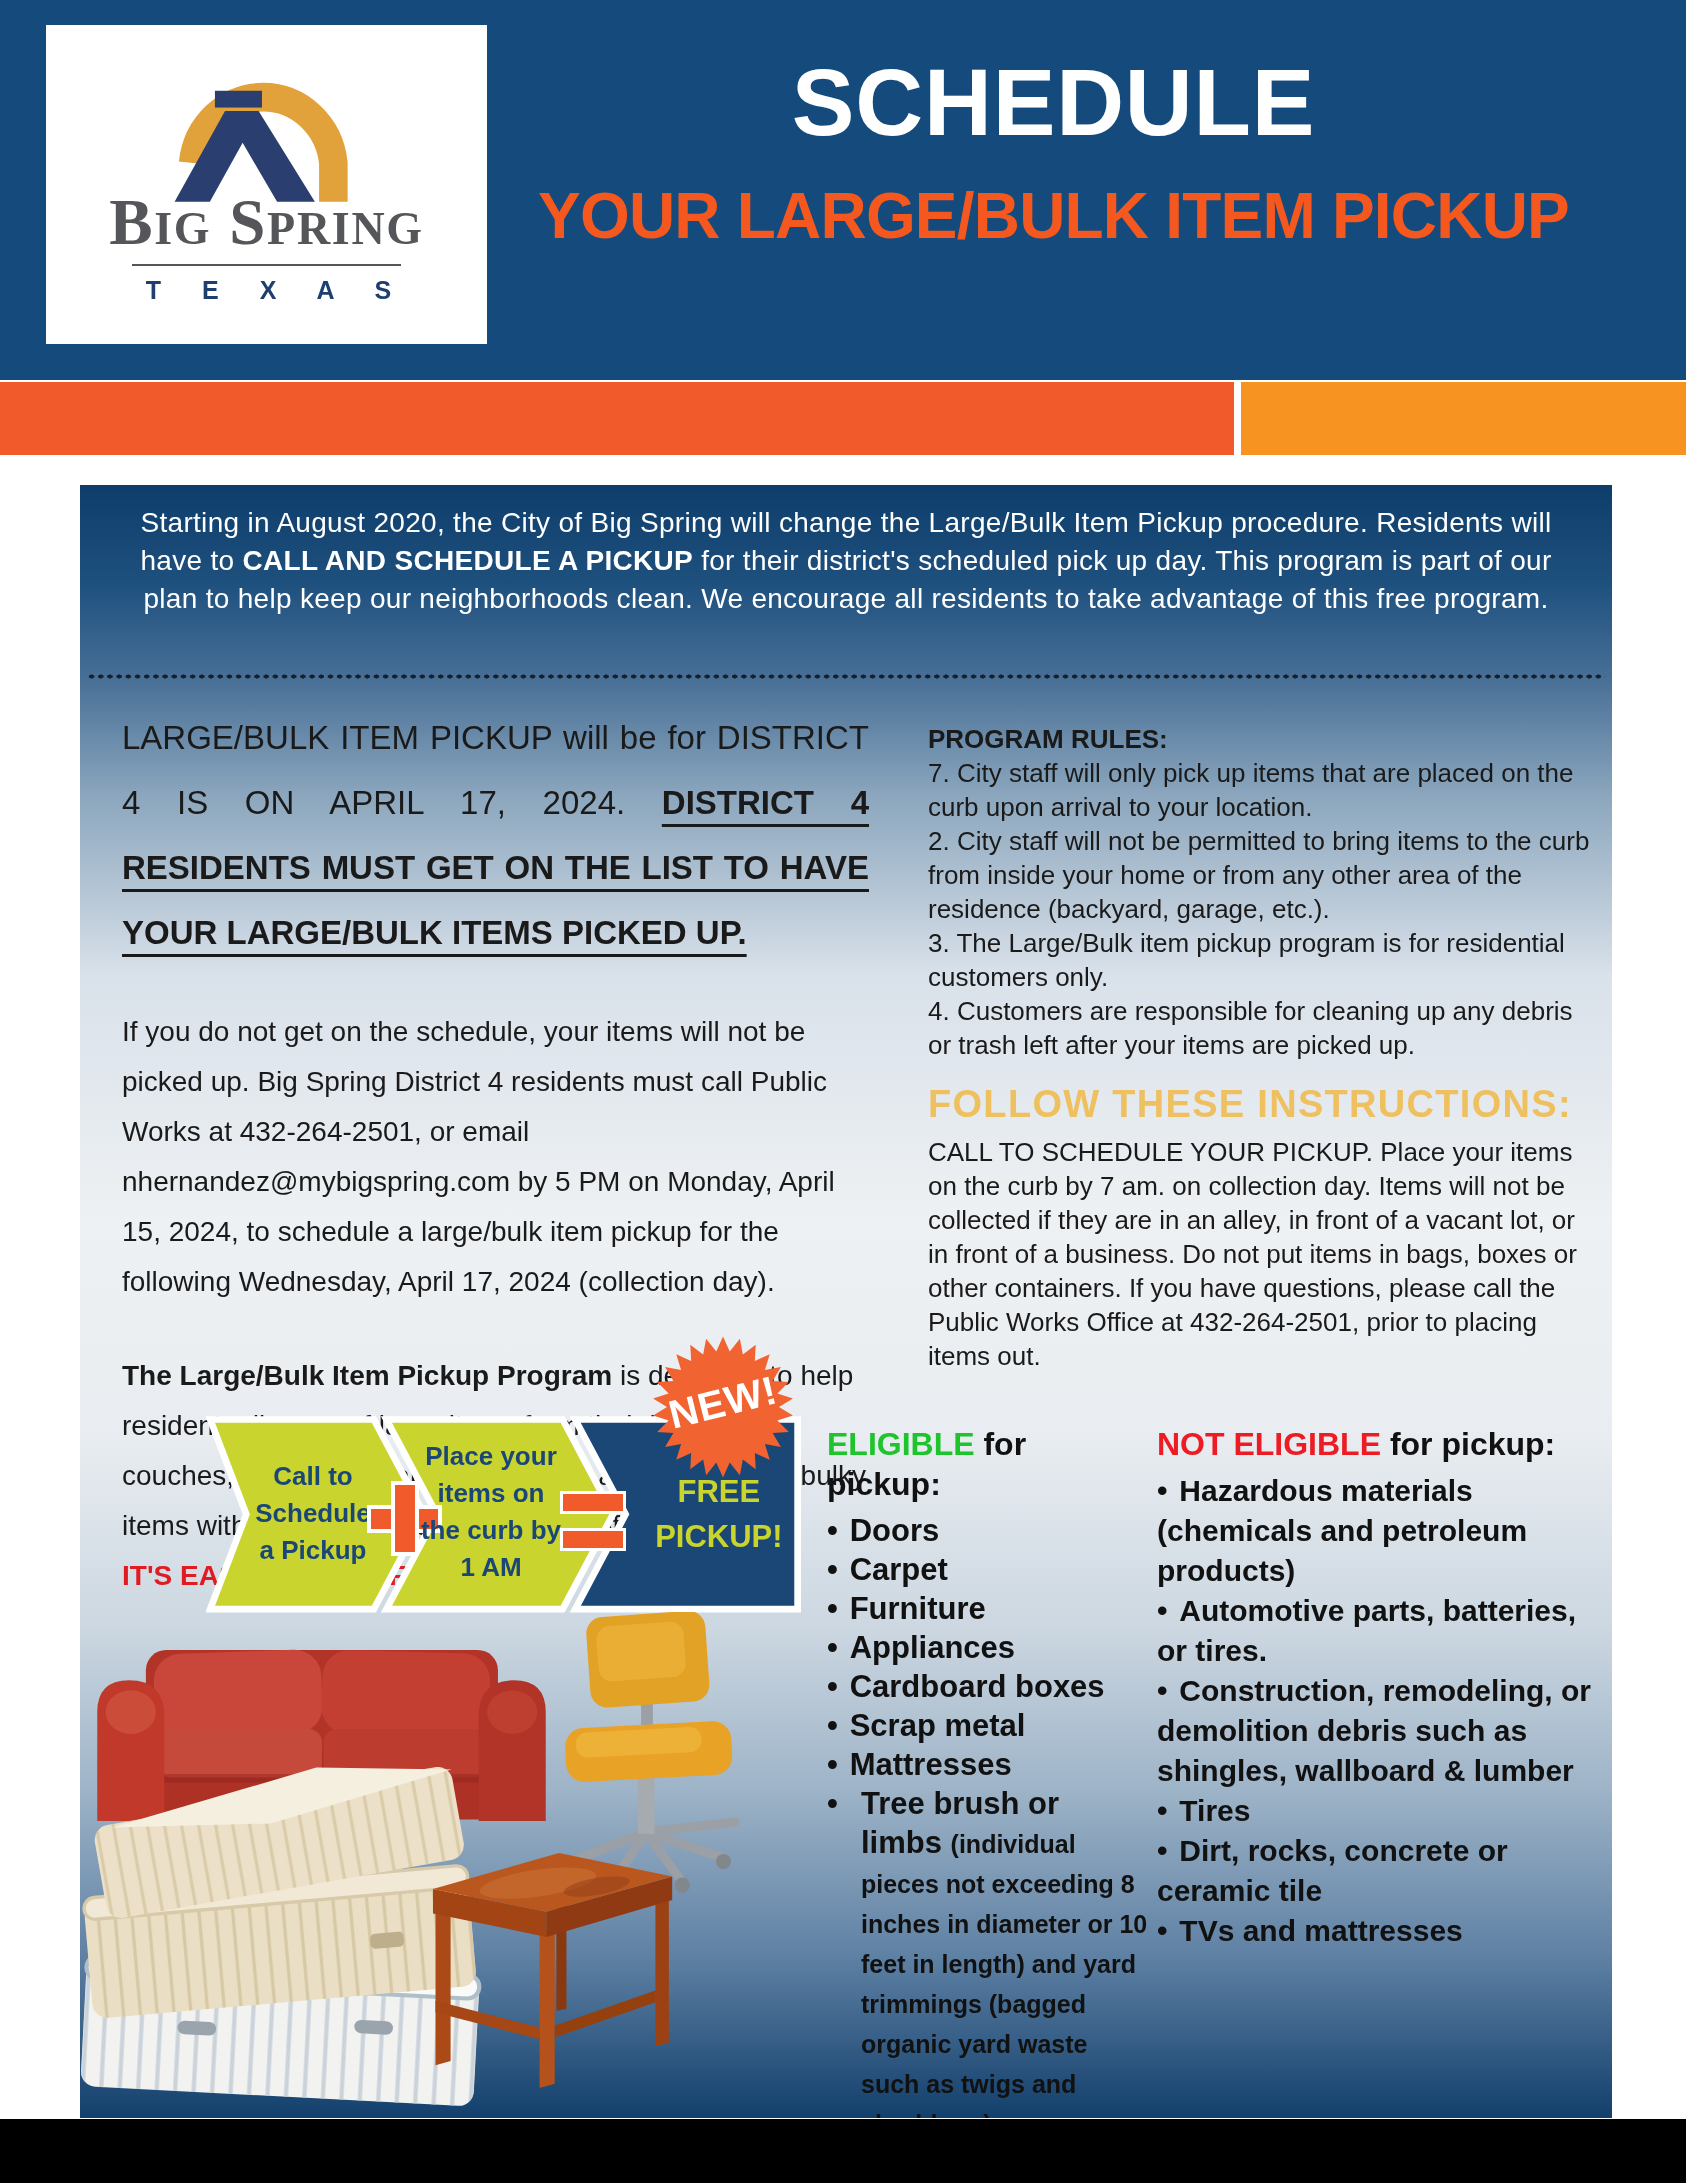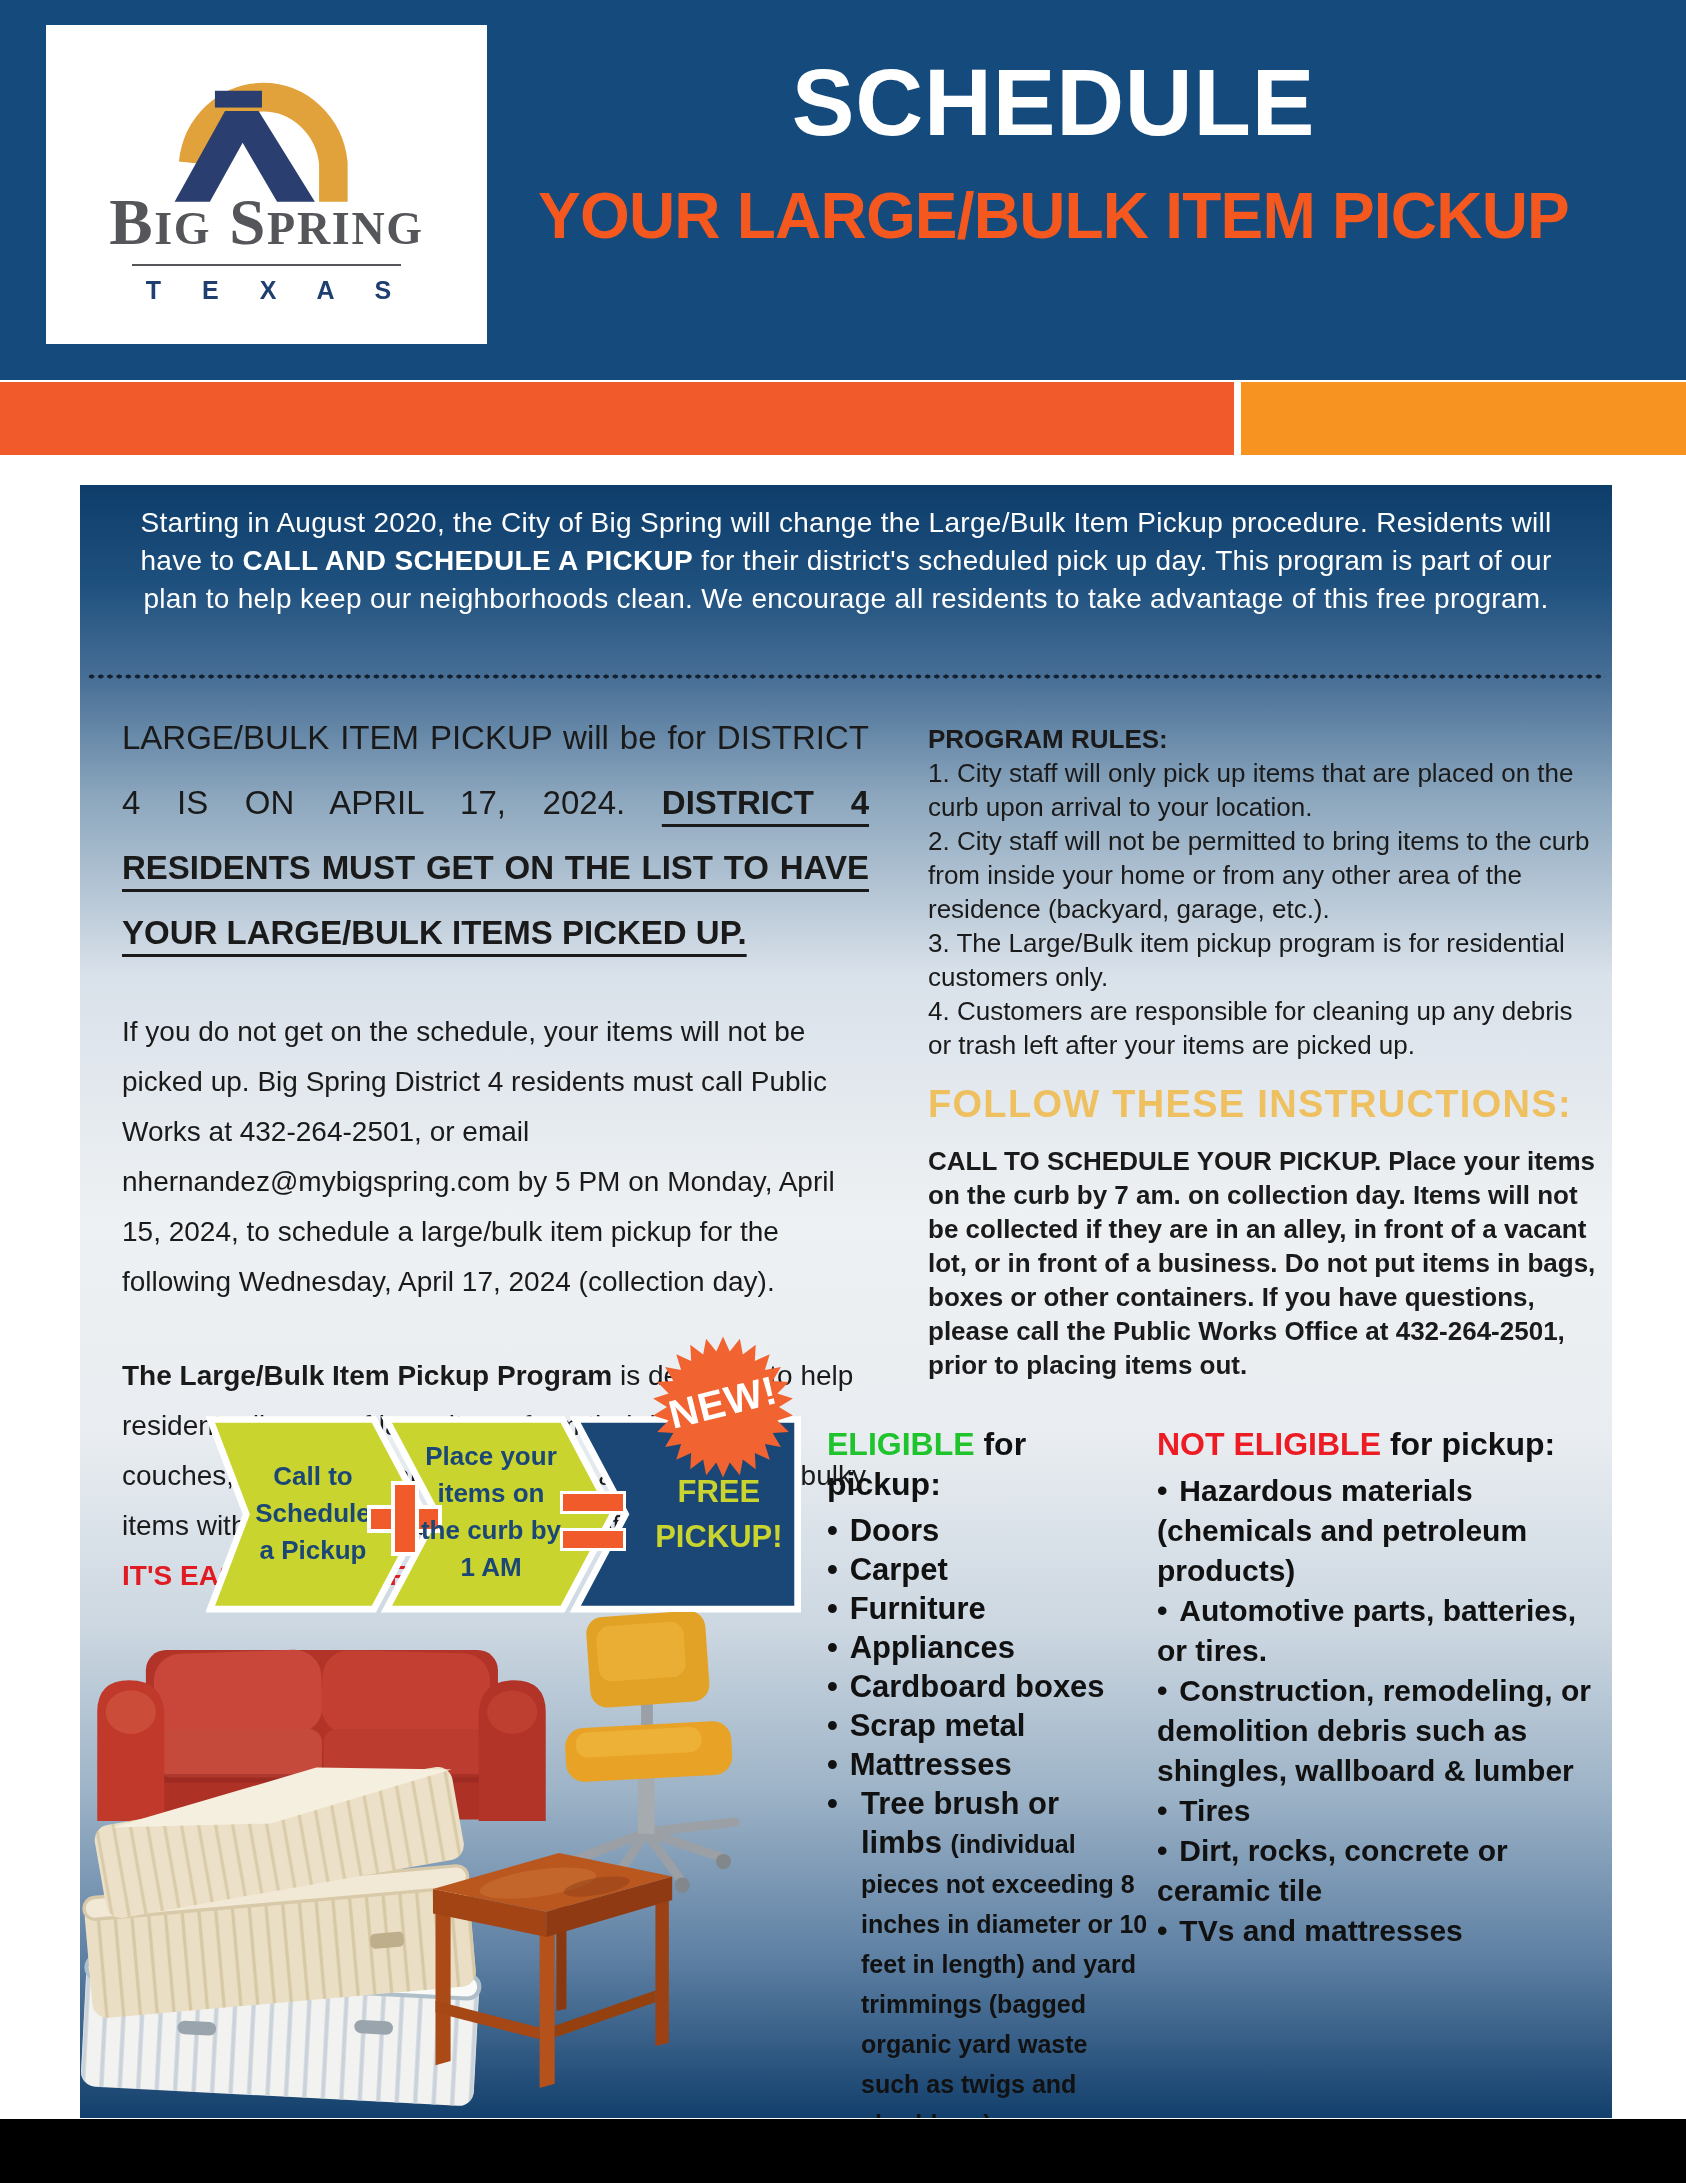--- a/index.html
+++ b/index.html
@@ -38,21 +38,21 @@
   .announce { font-size:33px; line-height:65px; text-align:justify; }
   .announce .ul { font-weight:bold; text-decoration:underline; text-decoration-thickness:2.5px; text-underline-offset:10px; }
   .schedule-para { margin-top:42px; font-size:28px; line-height:50px; }
   .program-para { margin-top:44px; font-size:28px; line-height:50px; }
   .red-line { color:#e01b22; font-weight:bold; font-size:28px; line-height:50px; }
   
   .right-col { position:absolute; left:848px; top:237px; width:672px; color:#1a1a1a; }
   .rules-title { font-weight:bold; font-size:26px; line-height:34px; }
   .rules-list { margin:0; padding:0; list-style:none; font-size:26px; line-height:34px; }
   .instr-title { margin-top:20px; font-size:38px; font-weight:800; color:#eec05f; letter-spacing:1.3px; line-height:45px; }
-  .instr-body { margin-top:17px; font-size:26px; line-height:34px;font-weight:bold; }
+  .instr-body { margin-top:8px; font-size:26px; line-height:34px; }
   
   .diagram-svg { position:absolute; left:126px; top:930px; }
   .step-label { position:absolute; display:flex; align-items:center; justify-content:center; text-align:center;
     font-weight:bold; color:#1b4776; }
   .step1 { left:170px; top:946px; width:126px; height:164px; font-size:26px; line-height:37px; }
   .step2 { left:309px; top:939px; width:174px; height:176px; font-size:26px; line-height:37px; padding-left:30px; box-sizing:border-box; }
   .result { left:544px; top:966px; width:178px; height:126px; font-size:31px; line-height:45px; color:#c9d42f; padding-left:11.8px; box-sizing:border-box; }
   .op { position:absolute; }
   .plus-icon { left:287px; top:976px; width:76px; height:109px; }
   .plus-icon::before { content:""; position:absolute; left:0; top:44px; width:67px; height:20px; background:#f15b2b; border:4.2px solid #fff; }
@@ -124,21 +124,21 @@
       <div class="announce"><span>LARGE/BULK ITEM PICKUP will be for DISTRICT 4 IS ON APRIL 17, 2024. </span><span class="ul">DISTRICT 4 RESIDENTS MUST GET ON THE LIST TO HAVE YOUR LARGE/BULK ITEMS PICKED UP.</span></div>
       <div class="schedule-para">If you do not get on the schedule, your items will not be picked up.  Big Spring District 4 residents must call Public Works at 432-264-2501, or email nhernandez@mybigspring.com by 5 PM on Monday, April 15, 2024, to schedule a large/bulk item pickup for the following Wednesday, April 17, 2024 (collection day).</div>
       <div class="program-para"><b>The Large/Bulk Item Pickup Program</b><span> is designed to help residents dispose of large items from their homes like couches, mattresses, appliances, and any other large, bulky items without the expense and hassle of hauling it off.</span>
         <div class="red-line">IT'S EASY AND IT'S FREE!!!</div>
       </div>
     </div>
 
     <div class="right-col">
       <div class="rules-title">PROGRAM RULES:</div>
       <ul class="rules-list">
-        <li>1.  City staff will only pick up items that are placed on the curb upon arrival to your location.</li>
+        <li>7.  City staff will only pick up items that are placed on the curb upon arrival to your location.</li>
         <li>2.  City staff will not be permitted to bring items to the curb from inside your home or from any other area of the residence (backyard, garage, etc.).</li>
         <li>3.  The Large/Bulk item pickup program is for residential customers only.</li>
         <li>4.  Customers are responsible for cleaning up any debris or trash left after your items are picked up.</li>
       </ul>
       <div class="instr-title">FOLLOW THESE INSTRUCTIONS:</div>
       <div class="instr-body">CALL TO SCHEDULE YOUR PICKUP.  Place your items on the curb by 7 am. on collection day.  Items will not be collected if they are in an alley, in front of a vacant lot, or in front of a business.  Do not put items in bags, boxes or other containers. If you have questions, please call the Public Works Office at 432-264-2501, prior to placing items out.</div>
     </div>
 
     <svg class="diagram-svg" width="621" height="202" viewBox="0 0 740 240">
       <polygon points="5,5 200,5 260,118 200,231 5,231 48,118" fill="#c9d42f" stroke="#ffffff" stroke-width="8"></polygon>

